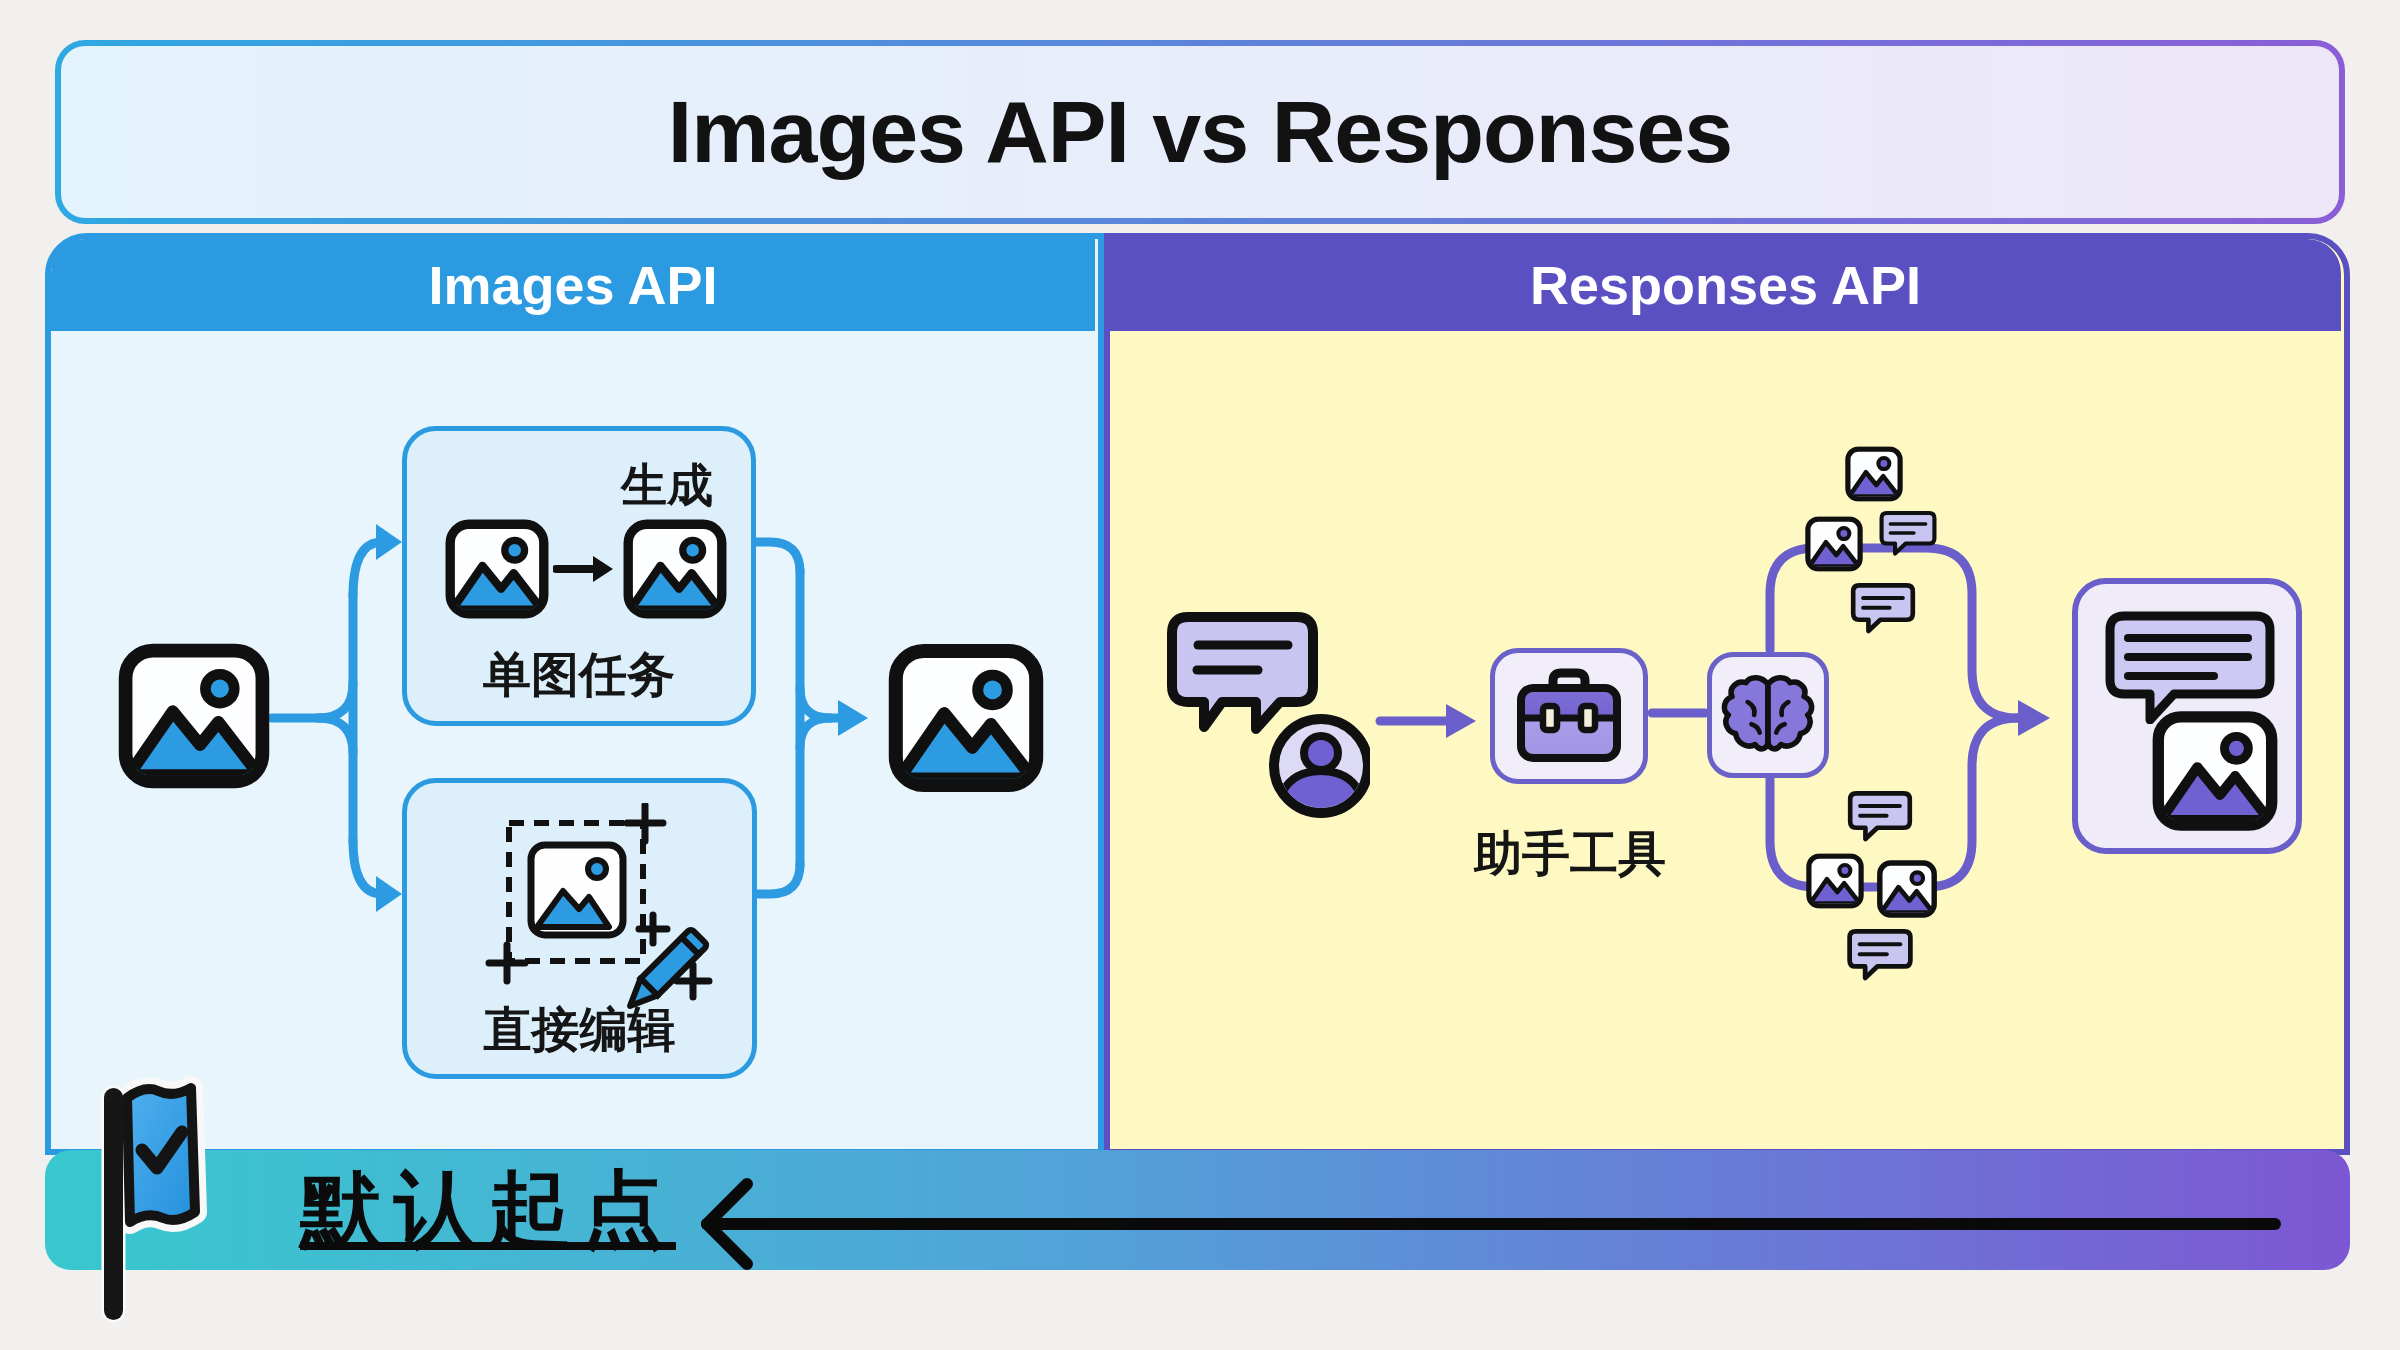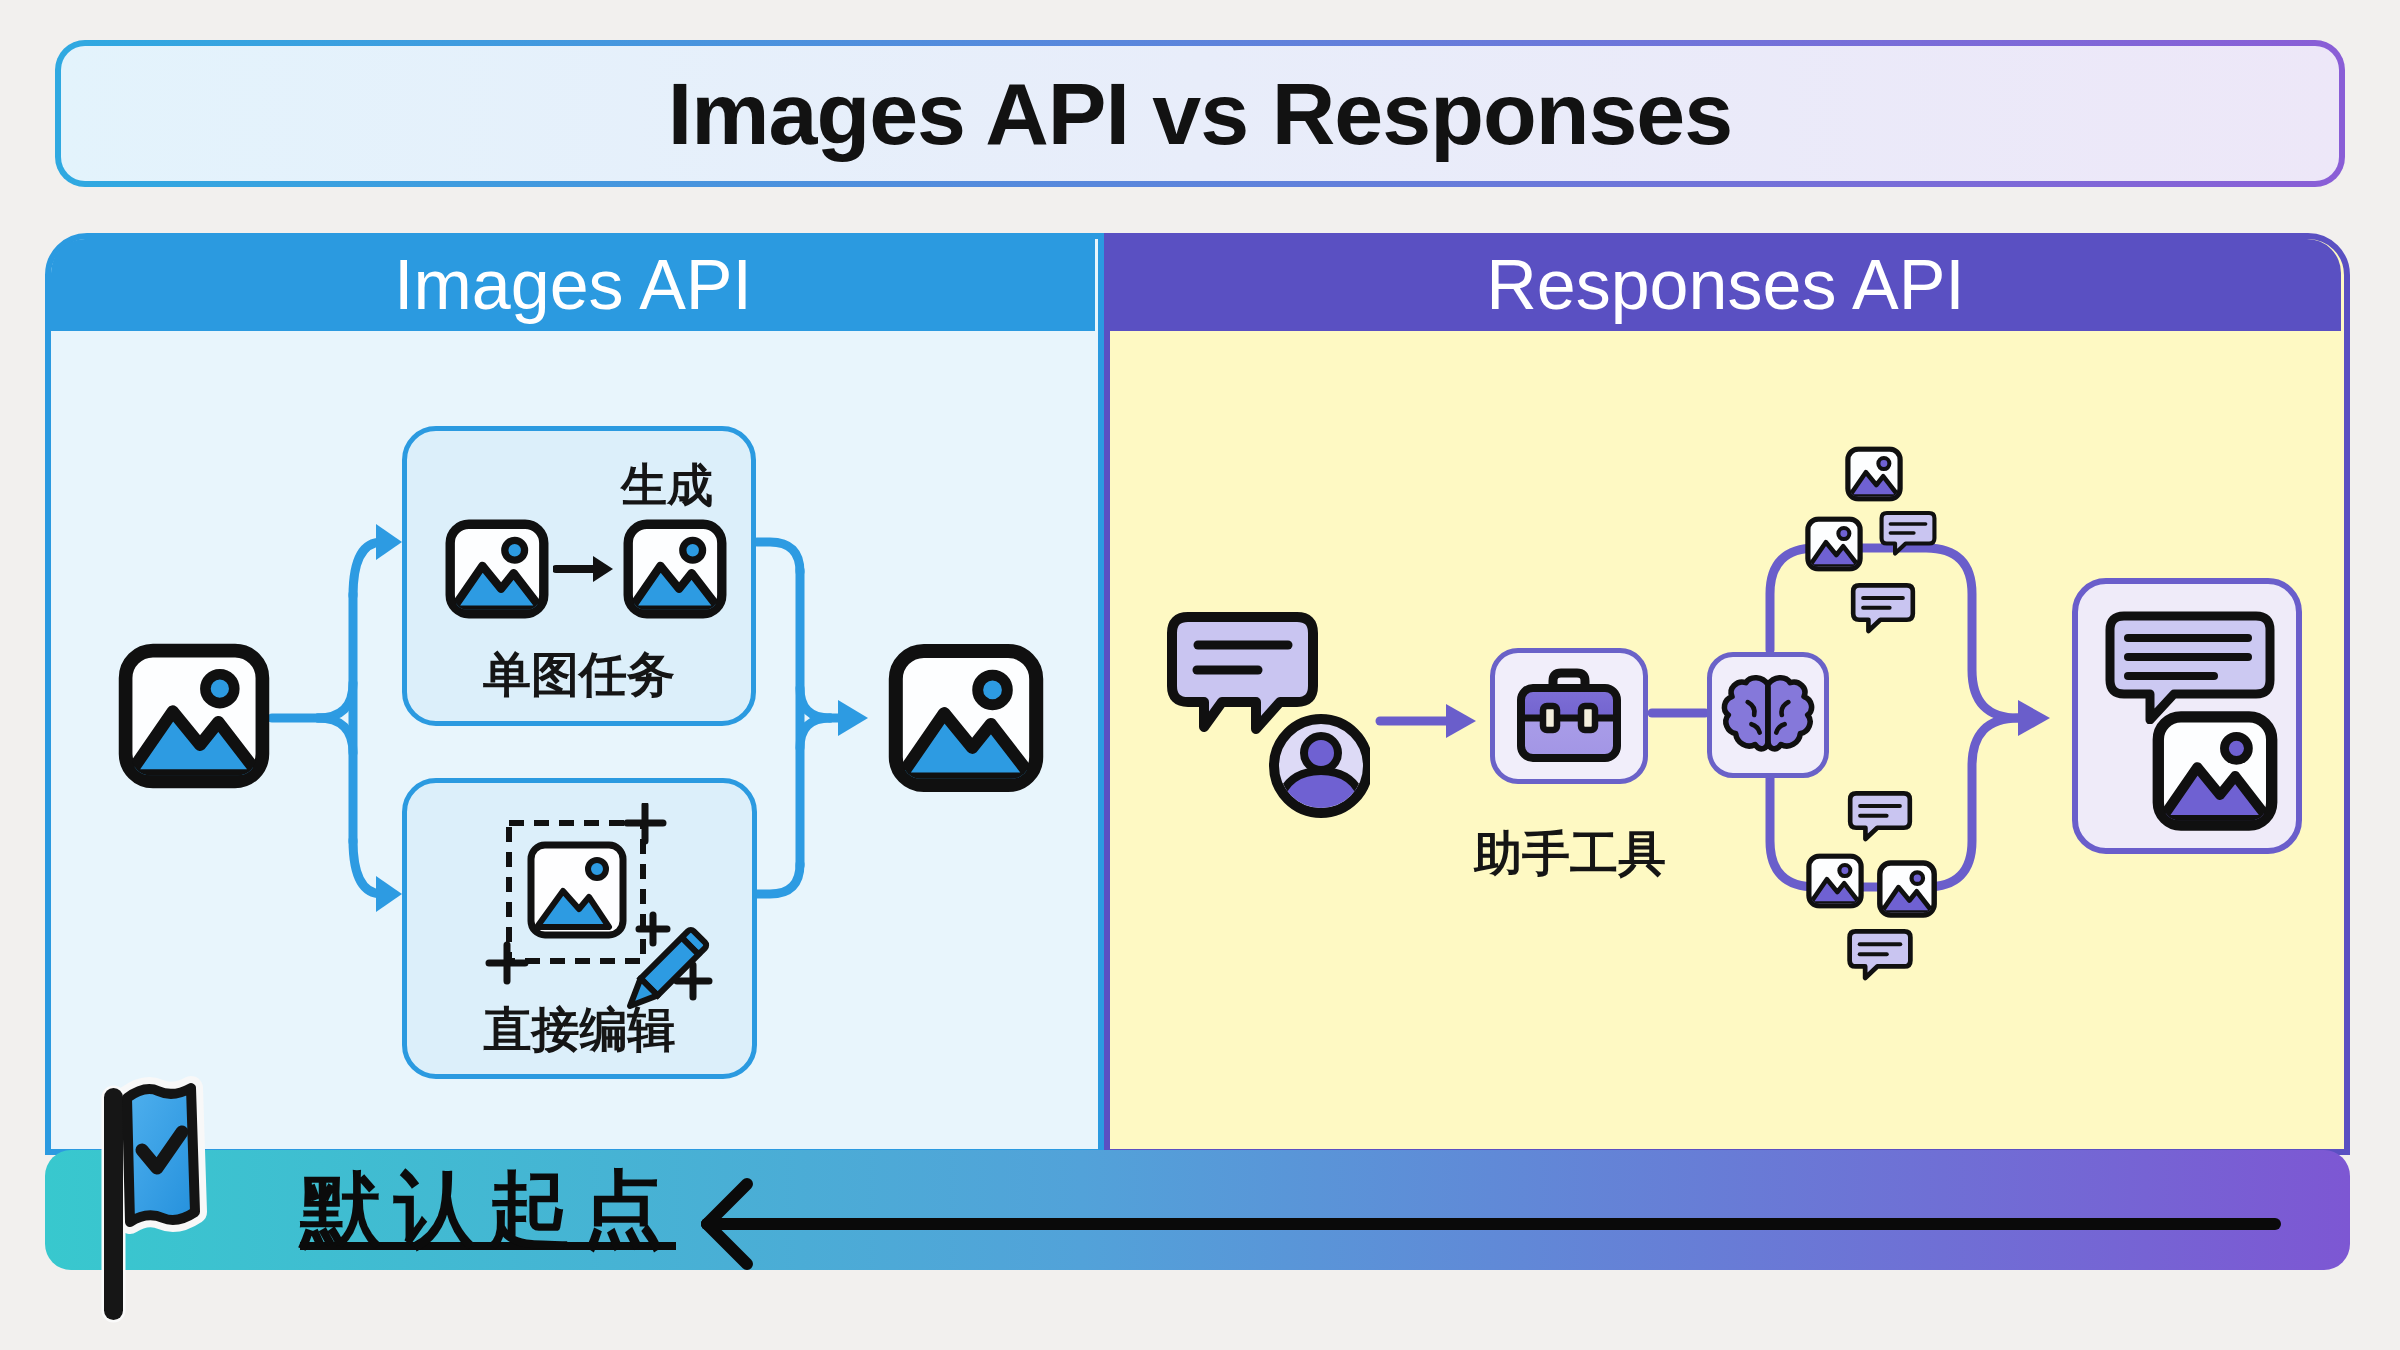--- a/index.html
+++ b/index.html
@@ -1,33 +1,33 @@
 <!DOCTYPE html>
 <html><head>
 <meta charset="utf-8">
 <style>
   html,body{margin:0;padding:0;background:#F2F0EE;}
   .stage{position:relative;width:2400px;height:1350px;overflow:hidden;background:#F2F0EE;
          font-family:"Liberation Sans","DejaVu Sans",sans-serif;color:#151515;}
   .abs{position:absolute;}
   
-  .title-outer{left:55px;top:40px;width:2290px;height:147px;border-radius:30px;
+  .title-outer{left:55px;top:40px;width:2290px;height:184px;border-radius:30px;
     background:linear-gradient(90deg,#2FA9E1,#8A5ED6);z-index:10;}
   .title-inner{position:absolute;inset:6px;border-radius:24px;
     background:linear-gradient(90deg,#E3F3FC,#EDE7F8);
     display:flex;align-items:center;justify-content:center;}
   .title-text{font-size:88px;font-weight:800;letter-spacing:-1px;color:#121212;}
   
   .panel{top:233px;height:922px;box-sizing:border-box;z-index:1;}
   .panel-left{left:45px;width:1059px;background:#E8F5FC;border:6px solid #2B9AE0;
     border-radius:42px 0 0 0;}
   .panel-right{left:1104px;width:1246px;background:#fef9c3;border:6px solid #5A50C2;
     border-radius:0 42px 0 0;}
   .panel-header{position:absolute;top:0;left:0;right:3px;height:92px;display:flex;
-    align-items:center;justify-content:center;color:#FFFFFF;font-size:70px;font-weight:400;}
+    align-items:center;justify-content:center;color:#FFFFFF;font-size:54px;font-weight:700;}
   .panel-left .panel-header{background:#2B9AE0;border-radius:34px 0 0 0;}
   .panel-right .panel-header{background:#5A50C2;border-radius:0 34px 0 0;}
   
   .box-blue{box-sizing:border-box;background:#DCEFFA;border:5px solid #2B9AE0;
     border-radius:34px;z-index:8;margin-top:36px;}
   .node-purple{box-sizing:border-box;background:#F1EEFA;border:5px solid #6A62C8;
     border-radius:28px;z-index:8;display:flex;align-items:center;justify-content:center;}
   .cn{font-weight:800;color:#151515;}
   .box-label{position:absolute;left:0;right:0;bottom:14px;text-align:center;font-size:48px;}
   .gen-tag{position:absolute;left:190px;top:24px;width:140px;text-align:center;font-size:46px;}

